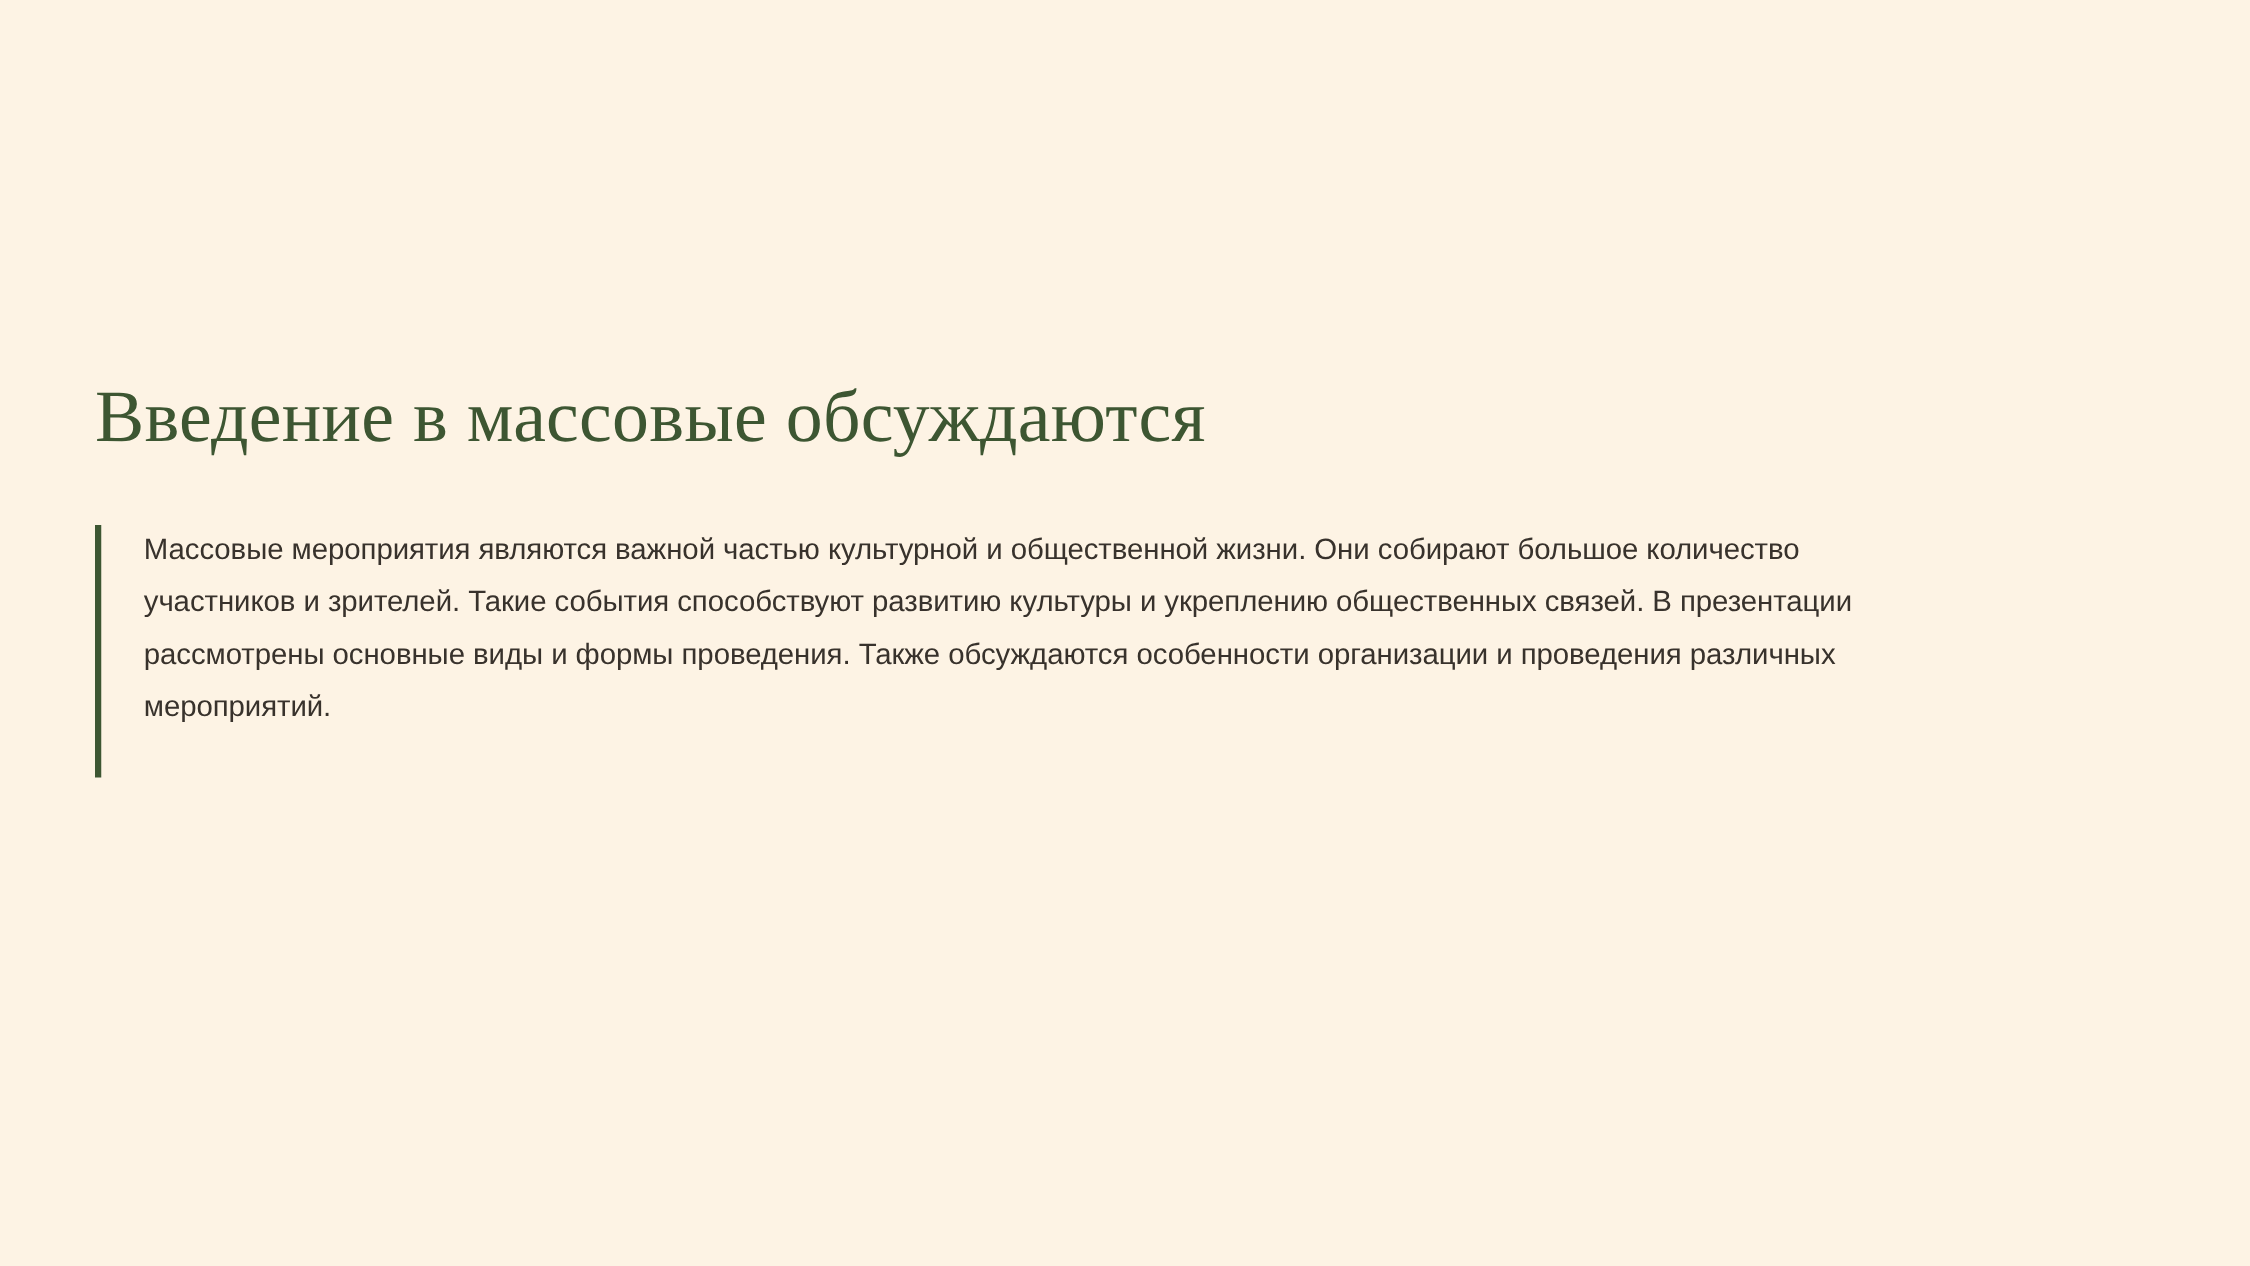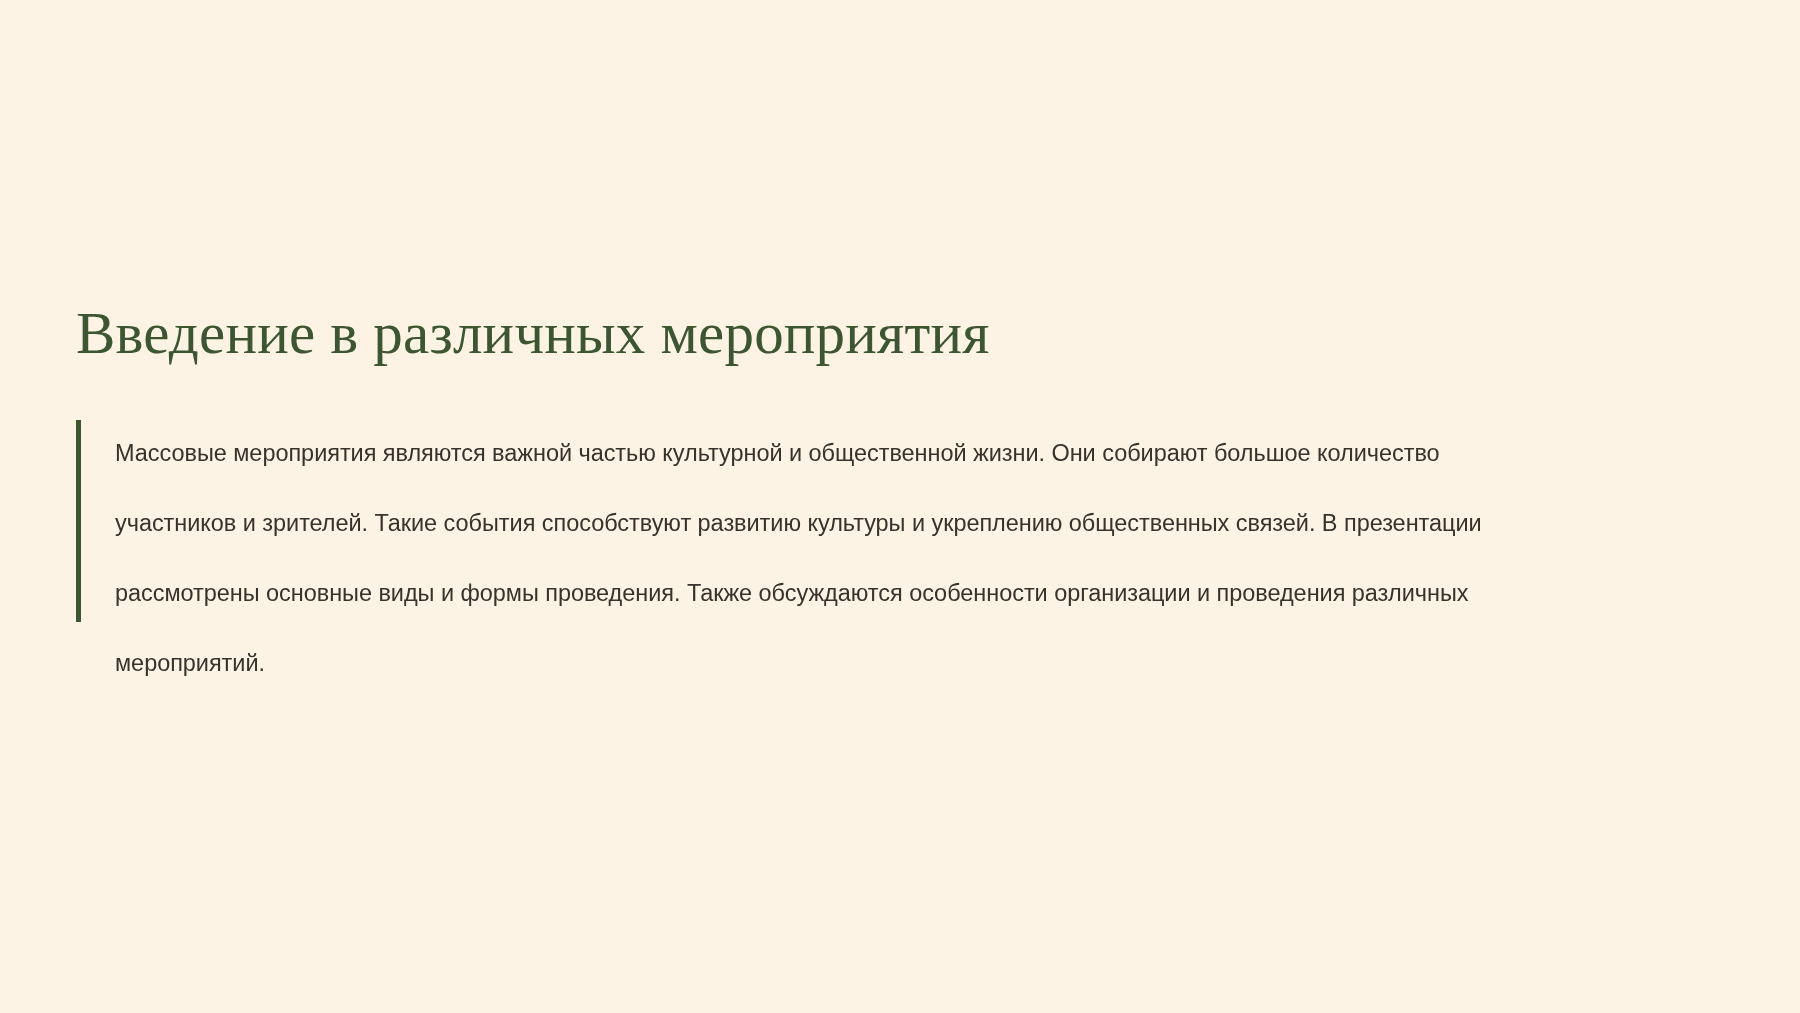--- a/index.html
+++ b/index.html
@@ -56,35 +56,35 @@
     width: 5px;
     height: 202px;
     background: #3d5632;
   }
 
   .body-text {
     margin: 0;
     font-family: "Liberation Sans", sans-serif;
     font-size: 23.5px;
     font-weight: 400;
-    line-height: 70px;
+    line-height: 42px;
     color: #38322c;
     letter-spacing: -0.05px;
     width: 1405px;
     text-align: left;
   }
 </style>
 </head>
 <body>
 
 <div class="slide">
 
   <div class="slide-content">
 
-    <h1 class="slide-title">Введение в различных мероприятия</h1>
+    <h1 class="slide-title">Введение в массовые обсуждаются</h1>
 
     <div class="body-block">
       <div class="accent-bar"></div>
       <p class="body-text">Массовые мероприятия являются важной частью культурной и общественной жизни. Они собирают большое количество участников и зрителей. Такие события способствуют развитию культуры и укреплению общественных связей. В презентации рассмотрены основные виды и формы проведения. Также обсуждаются особенности организации и проведения различных мероприятий.</p>
     </div>
 
   </div>
 
 </div>
 

